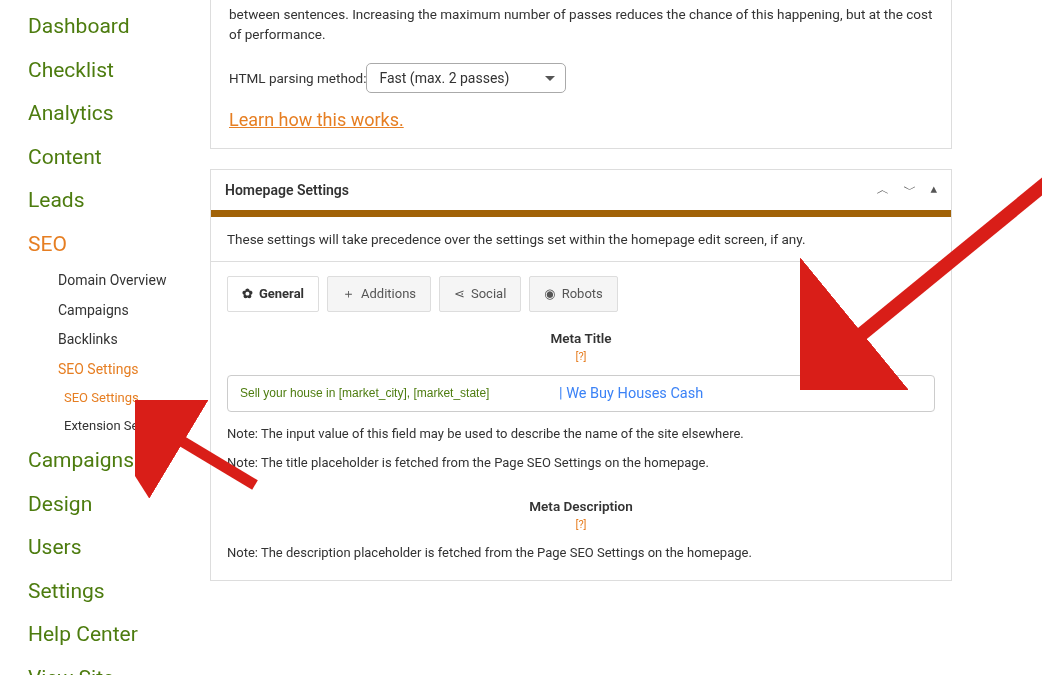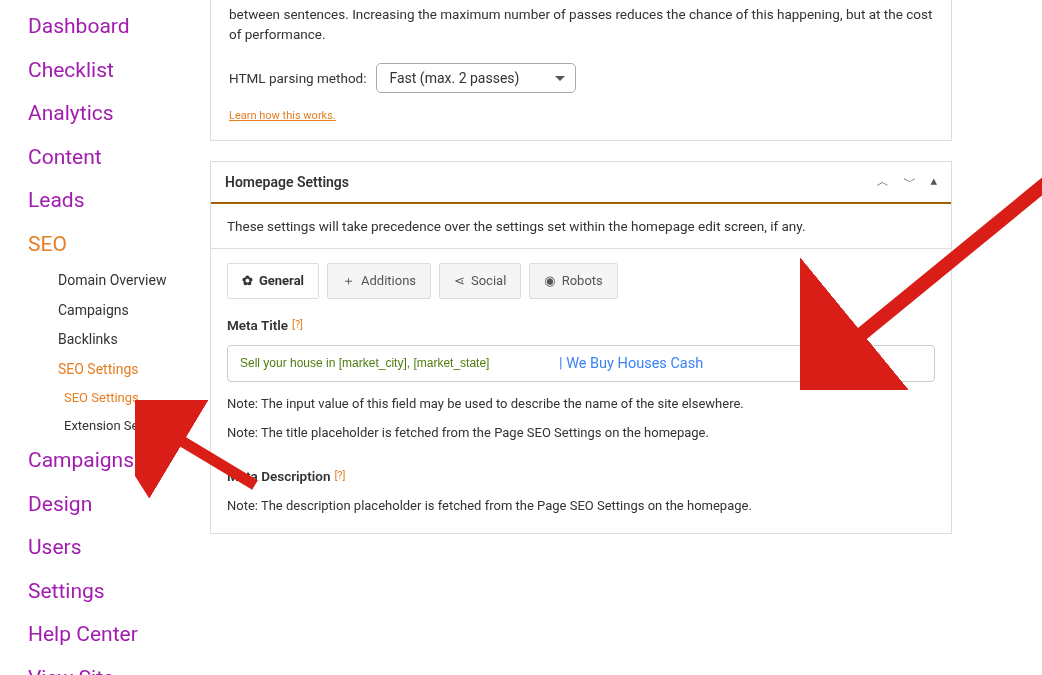--- a/index.html
+++ b/index.html
@@ -16,21 +16,21 @@
 
     .sidebar {
       width: 210px;
       padding: 5px 0 0 28px;
       flex-shrink: 0;
     }
     .sidebar-item {
       display: block;
       padding: 6px 0;
       font-size: 21px;
-      color: #a21caf;
+      color: #4d7c0f;
       cursor: pointer;
       line-height: 1.5;
     }
     .sidebar-item.active { color: #e67e22; }
     .sidebar-sub {
       padding-left: 8px;
       margin-left: 22px;
     }
     .sidebar-sub-item {
       display: block;
@@ -89,21 +89,20 @@
     }
     .panel.top .topdesc {
       font-size: 13.5px;
       line-height: 1.5;
       color: #333;
       padding-top: 4px;
     }
     .field-row {
       display: flex;
       align-items: center;
-      gap: 10px;
       margin-top: 18px;
       font-size: 13.5px;
     }
     .select-box {
       border: 1px solid #aaa;
       border-radius: 5px;
       padding: 6px 30px 6px 12px;
       font-size: 14px;
       min-width: 200px;
       position: relative;
@@ -116,31 +115,31 @@
       right: 10px;
       top: 50%;
       margin-top: -2px;
       border-left: 5px solid transparent;
       border-right: 5px solid transparent;
       border-top: 5px solid #555;
     }
     .link-orange {
       color: #e67e22;
       text-decoration: underline;
-      font-size: 11px;
+      font-size: 18px;
       display: inline-block;
       margin-top: 16px;
       cursor: pointer;
     }
 
     .panel-header {
       display: flex;
       align-items: center;
       justify-content: space-between;
-      border-bottom: 2px solid #a16207;
+      border-bottom: 7px solid #a16207;
       padding: 11px 14px;
     }
     .panel-header-title {
       font-weight: 600;
       font-size: 14px;
     }
     .panel-header-actions {
       display: flex;
       gap: 14px;
       color: #555;
@@ -181,20 +180,21 @@
     }
     .tab-icon { font-size: 13px; }
 
     .field-label {
       font-weight: 600;
       font-size: 13.5px;
       margin-top: 18px;
       display: flex;
       align-items: center;
       gap: 4px;
+      flex-direction: column;
     }
     .help-link {
       color: #e67e22;
       font-size: 11px;
       font-weight: 400;
       text-decoration: none;
     }
 
     .text-input-wrap {
       border: 1px solid #ccc;

